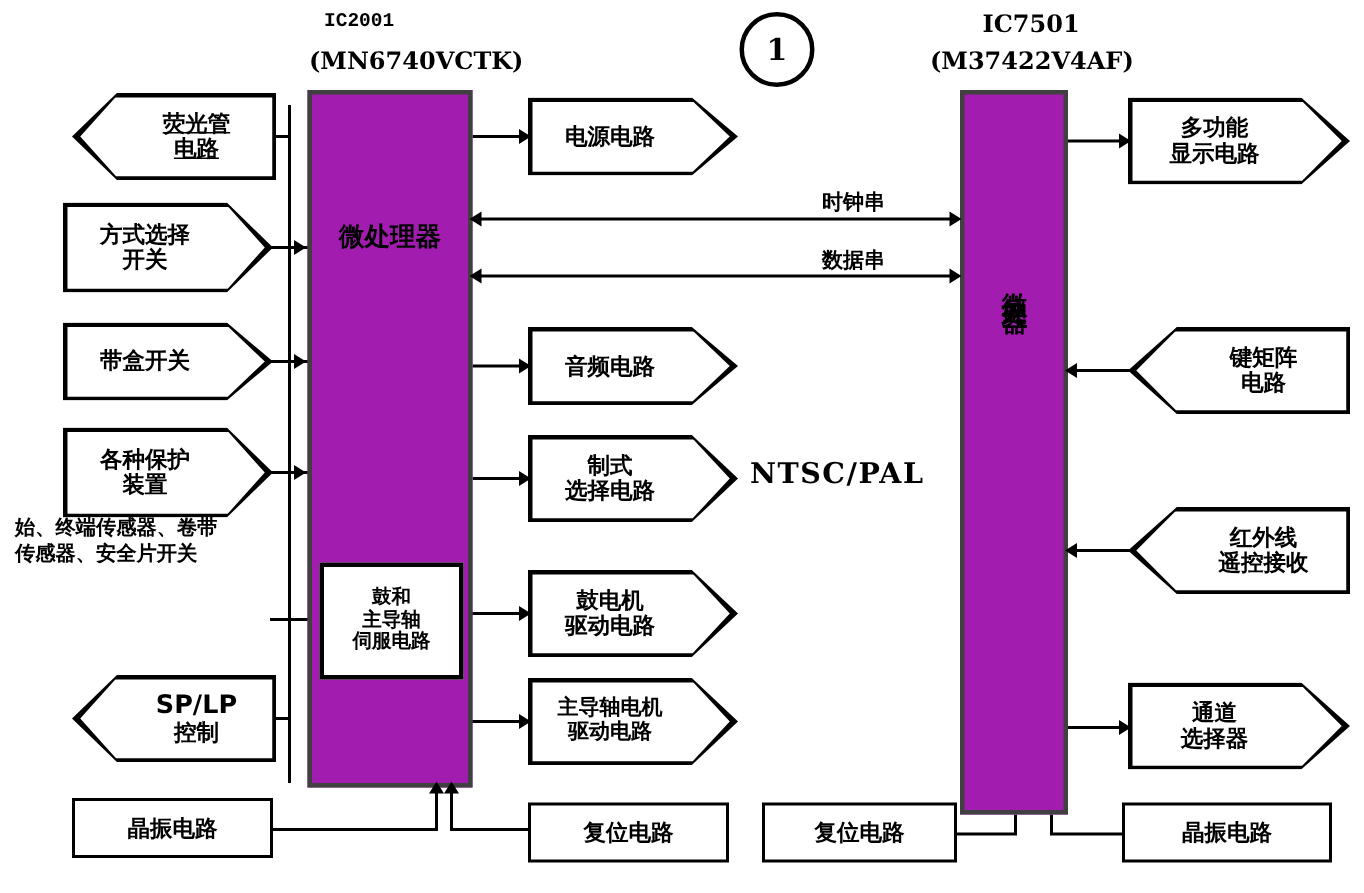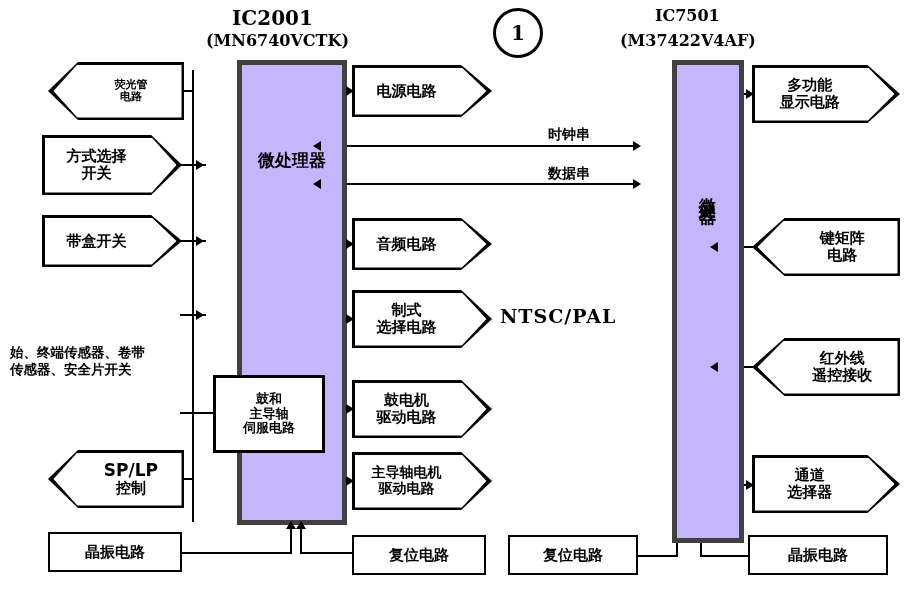--- a/index.html
+++ b/index.html
@@ -61,24 +61,23 @@
   }
   .penta.left .inner{
     clip-path:polygon(calc(22% - 2px) 0, 100% 0, 100% 100%, calc(22% - 2px) 100%, 3px 50%);
     padding-left:22%;
   }
 
   
   .ic-col{
     position:absolute;
     box-sizing:border-box;
-    border:5px solid #404040;
-    background:#c4b5fd;
+    border:3px solid #404040;
+    background:#a21caf;
     z-index:3;
-    margin-left:32px;
   }
   .ic-col .vlabel{
     position:absolute;
     left:0;right:0;
     text-align:center;
     font-weight:bold;
     line-height:1.18;
   }
   .vert-chars{
     writing-mode:vertical-rl;
@@ -120,50 +119,50 @@
     font-weight:bold;
     line-height:1.25;
     z-index:5;
   }
 </style>
 </head>
 <body>
 
 <div id="stage">
 
-  <div class="lbl serif" style="left:232px;top:6px;font-size:20px;">IC2001</div>
+  <div class="lbl serif" style="left:216px;top:6px;font-size:13px;font-family:Liberation Mono, monospace;">IC2001</div>
   <div class="lbl serif" style="left:206px;top:31px;font-size:16px;">(MN6740VCTK)</div>
 
   <div class="lbl serif" style="left:655px;top:6px;font-size:16px;">IC7501</div>
   <div class="lbl serif" style="left:620px;top:31px;font-size:16px;">(M37422V4AF)</div>
 
   <div class="fig-marker" style="left:493px;top:8px;">1</div>
 
   <div class="lbl serif" style="left:500px;top:305px;font-size:19px;letter-spacing:1px;">NTSC/PAL</div>
 
   <div class="ic-col" style="left:205px;top:60px;width:110px;height:465px;">
     <div class="vlabel" style="top:85px;font-size:17px;">微处理器</div>
   </div>
 
   <div class="ic-col" style="left:640px;top:60px;width:72px;height:483px;">
     <div class="vlabel" style="top:118px;font-size:17px;">
       <span class="vert-chars">微处理器</span>
     </div>
   </div>
 
-  <div class="box" style="left:213px;top:375px;width:112px;height:78px;font-size:13px;border-width:3px;z-index:6;">
+  <div class="box" style="left:213px;top:375px;width:96px;height:78px;font-size:13px;border-width:3px;z-index:6;">
     <span class="txt">
       <span>鼓和</span><br>
       <span>主导轴</span><br>
       <span>伺服电路</span>
     </span>
   </div>
 
   <div class="penta left" style="left:48px;top:62px;width:136px;height:58px;">
-    <div class="inner" style="font-size:11px;">
+    <div class="inner" style="font-size:15px;text-decoration:underline;">
       <span>
         <span>荧光管</span><br>
         <span>电路</span>
       </span>
     </div>
   </div>
 
   <div class="penta right" style="left:42px;top:135px;width:140px;height:60px;">
     <div class="inner" style="font-size:15px;">
       <span>
@@ -172,20 +171,28 @@
       </span>
     </div>
   </div>
 
   <div class="penta right" style="left:42px;top:215px;width:140px;height:52px;">
     <div class="inner" style="font-size:15px;font-family:Liberation Serif, serif;">
       <span>带盒开关</span>
     </div>
   </div>
 
+  <div class="penta right" style="left:42px;top:285px;width:140px;height:60px;">
+    <div class="inner" style="font-size:15px;">
+      <span>
+        <span>各种保护</span><br>
+        <span>装置</span>
+      </span>
+    </div>
+  </div>
 
   <div class="small-note" style="left:10px;top:344px;font-size:13.5px;">
     <span>始、终端传感器、卷带</span><br>
     <span>传感器、安全片开关</span>
   </div>
 
 
   <div class="penta left" style="left:48px;top:450px;width:136px;height:58px;">
     <div class="inner" style="font-size:15px;">
       <span>

